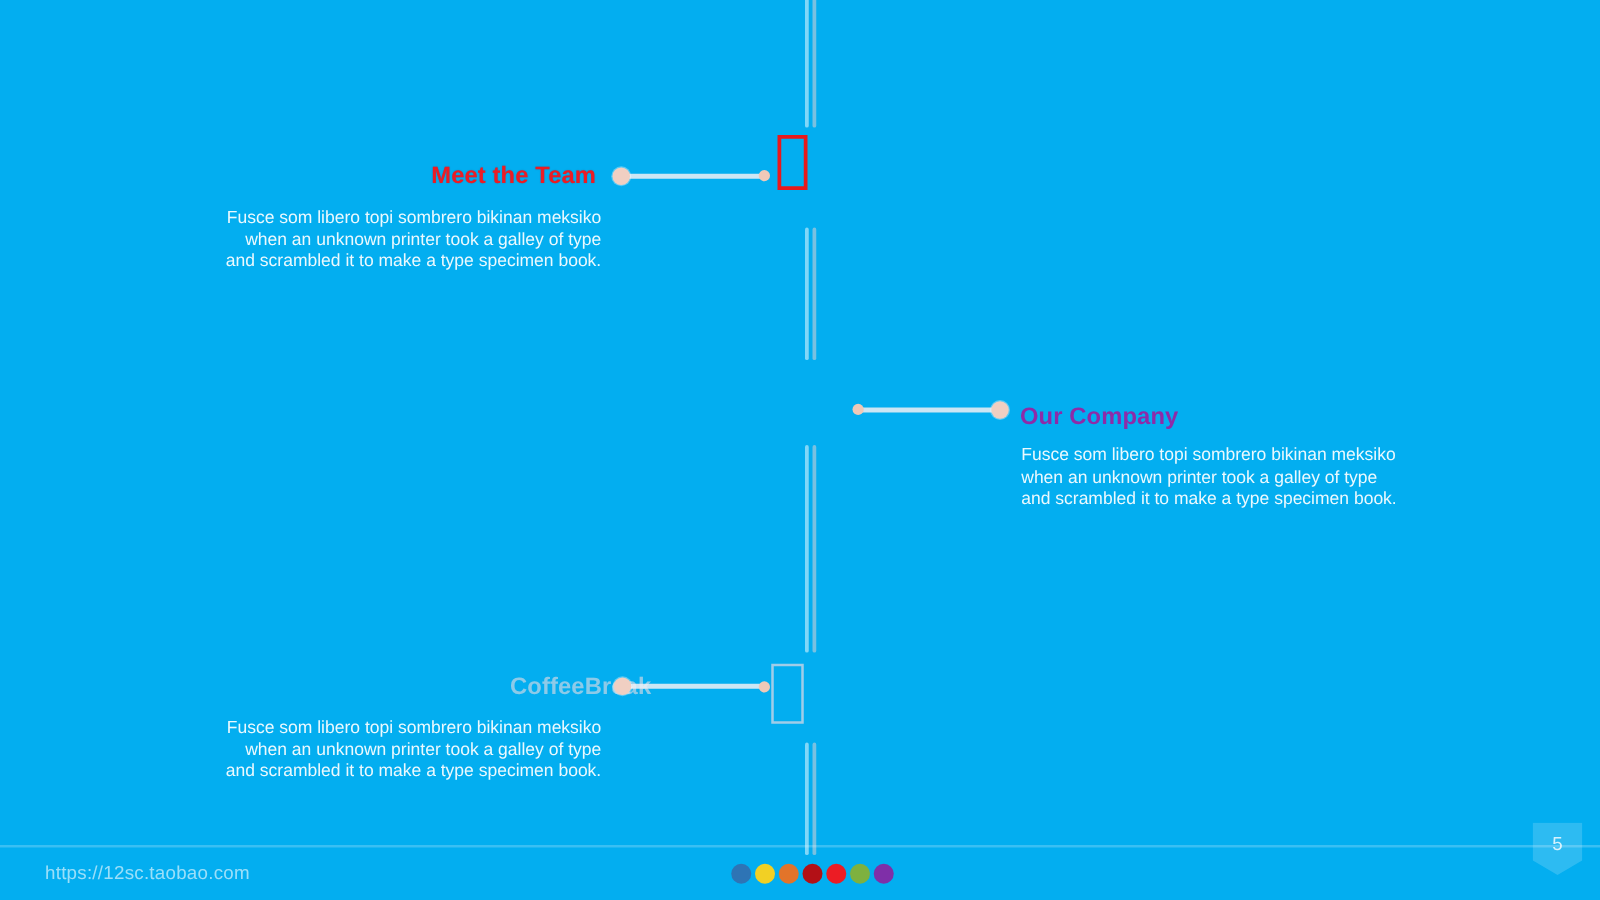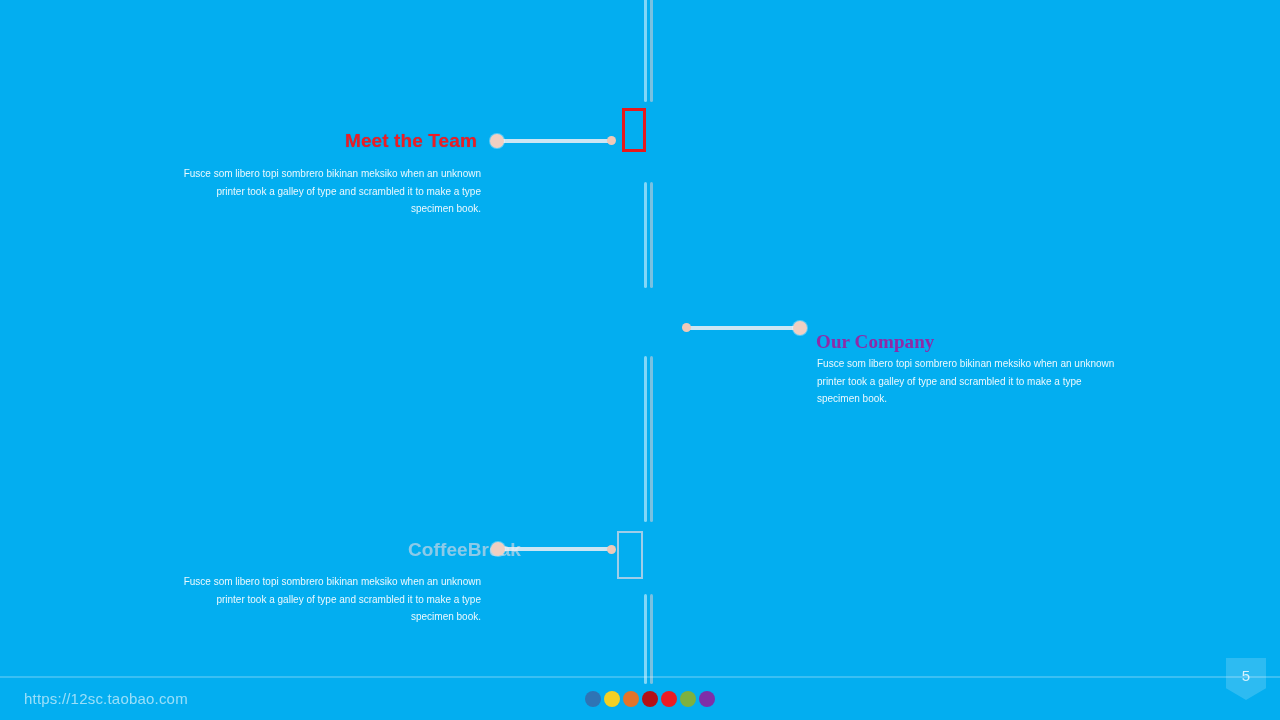--- a/index.html
+++ b/index.html
@@ -78,21 +78,21 @@
     white-space: nowrap;
     line-height: 1;
   }
   .heading.red    { color: #ED1C24; text-shadow: 0 0 1px rgba(140,0,20,0.35); }
   .heading.purple { color: #8E2BA8; }
   .heading.pale   { color: rgba(255,225,225,0.55); }
 
   
   .para {
     position: absolute;
-    font-size: 10px;
+    font-size: 14px;
     line-height: 17.5px;
     color: rgba(255,255,255,0.92);
   }
   .para.right { text-align: right; }
   .para.left  { text-align: left; }
 
   
   .footer-rule {
     position: absolute;
     left: 0;
@@ -160,37 +160,37 @@
   <div class="dot small" style="left:607px; top:136px;"></div>
 
   <div class="iconbox red" style="left:622px; top:108px; width:24px; height:44px;"></div>
 
   <div class="para right" style="left:178px; top:165px; width:303px;">Fusce som libero topi sombrero bikinan meksiko when an unknown printer took a galley of type and scrambled it to make a type specimen book.</div>
 
   <div class="connector" style="left:688px; top:326px; width:112px;"></div>
   <div class="dot small" style="left:682px; top:323px;"></div>
   <div class="dot big" style="left:793px; top:321px;"></div>
 
-  <div class="heading purple" style="left:816px; top:332px;font-family:Liberation Serif, serif;">Our Company</div>
+  <div class="heading purple" style="left:816px; top:324px;">Our Company</div>
 
   <div class="para left" style="left:817px; top:355px; width:308px;">Fusce som libero topi sombrero bikinan meksiko when an unknown printer took a galley of type and scrambled it to make a type specimen book.</div>
 
   <div class="heading pale" style="left:372px; top:540px;margin-left:36px;">CoffeeBreak</div>
 
   <div class="connector" style="left:499px; top:547px; width:114px;"></div>
   <div class="dot big" style="left:491px; top:542px;"></div>
   <div class="dot small" style="left:607px; top:545px;"></div>
 
   <div class="iconbox pale" style="left:617px; top:531px; width:26px; height:48px;"></div>
 
   <div class="para right" style="left:178px; top:573px; width:303px;">Fusce som libero topi sombrero bikinan meksiko when an unknown printer took a galley of type and scrambled it to make a type specimen book.</div>
 
   <div class="footer-rule" style="top:676px;"></div>
 
-  <a class="footer-url" href="#" style="left:24px; top:690px; text-decoration:none;">https://12sc.taobao.com</a>
+  <a class="footer-url" href="#" style="left:36px; top:690px; text-decoration:none;">https://12sc.taobao.com</a>
 
   <div class="dots-row" style="left:585px; top:691px;">
       <span class="cdot" style="background: rgb(46, 116, 181);"></span>
       <span class="cdot" style="background: rgb(242, 208, 36);"></span>
       <span class="cdot" style="background: rgb(226, 116, 42);"></span>
       <span class="cdot" style="background: rgb(179, 16, 22);"></span>
       <span class="cdot" style="background: rgb(236, 28, 36);"></span>
       <span class="cdot" style="background: rgb(126, 177, 63);"></span>
       <span class="cdot" style="background: rgb(127, 47, 168);"></span>
     </div>

